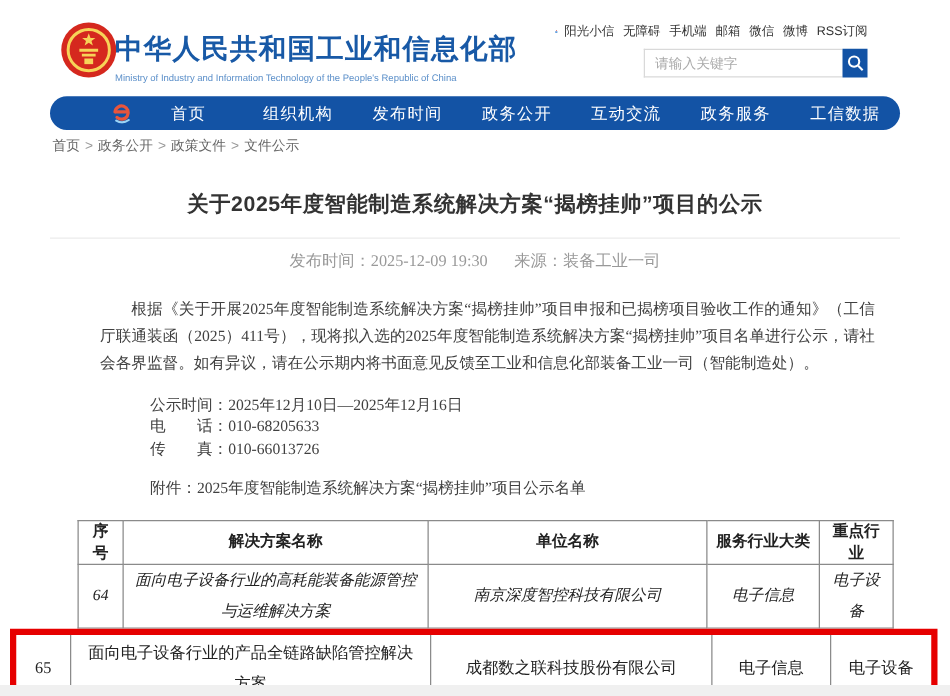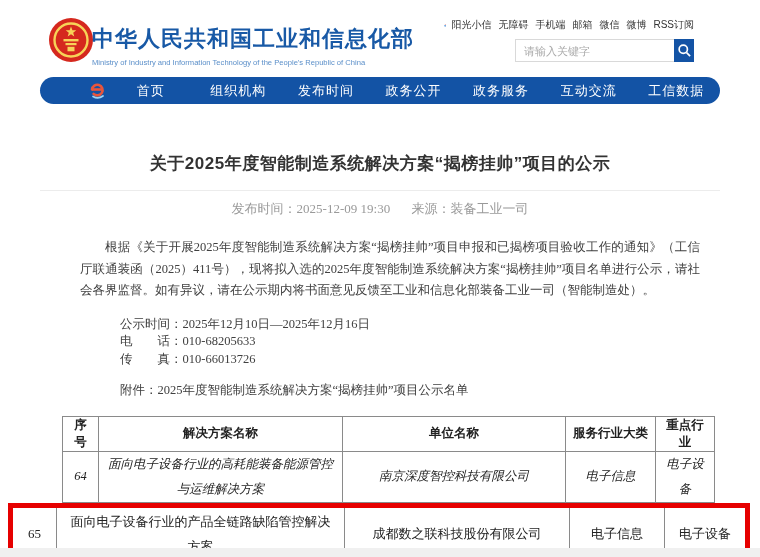--- a/index.html
+++ b/index.html
@@ -127,26 +127,29 @@
     <svg class="nav-logo" viewBox="0 0 19 17">
       <path d="M4 7.5 a5.3 5.3 0 1 1 1.6 4.4" fill="none" stroke="#e8553c" stroke-width="2.6" stroke-linecap="round"></path>
       <line x1="4" y1="7.5" x2="14.5" y2="7.5" stroke="#e8553c" stroke-width="2.6"></line>
       <path d="M5 14.5 q5 3 10 -0.5" fill="none" stroke="#9bd4f5" stroke-width="1.7" stroke-linecap="round"></path>
     </svg>
     <div class="nav-items">
       <a class="nav-item" href="#">首页</a>
       <a class="nav-item" href="#">组织机构</a>
       <a class="nav-item" href="#">发布时间</a>
       <a class="nav-item" href="#">政务公开</a>
+      <a class="nav-item" href="#">互动交流</a>
       <a class="nav-item" href="#">政务服务</a>
-      <a class="nav-item" href="#">互动交流</a>
       <a class="nav-item" href="#">工信数据</a>
     </div>
   </nav>
 
+  <div class="breadcrumb">
+    <a href="#">首页</a><span class="crumb-sep">&gt;</span><a href="#">政务公开</a><span class="crumb-sep">&gt;</span><a href="#">政策文件</a><span class="crumb-sep">&gt;</span><span>文件公示</span>
+  </div>
 
   <main class="article">
     <h1 class="article-title">关于2025年度智能制造系统解决方案“揭榜挂帅”项目的公示</h1>
     <div class="title-divider"></div>
     <div class="article-meta">
       <span>发布时间：</span><span>2025-12-09 19:30</span>
       <span class="meta-src">来源：</span><span>装备工业一司</span>
     </div>
 
     <p class="body-para serif">根据《关于开展2025年度智能制造系统解决方案“揭榜挂帅”项目申报和已揭榜项目验收工作的通知》（工信厅联通装函（2025）411号），现将拟入选的2025年度智能制造系统解决方案“揭榜挂帅”项目名单进行公示，请社会各界监督。如有异议，请在公示期内将书面意见反馈至工业和信息化部装备工业一司（智能制造处）。</p>

